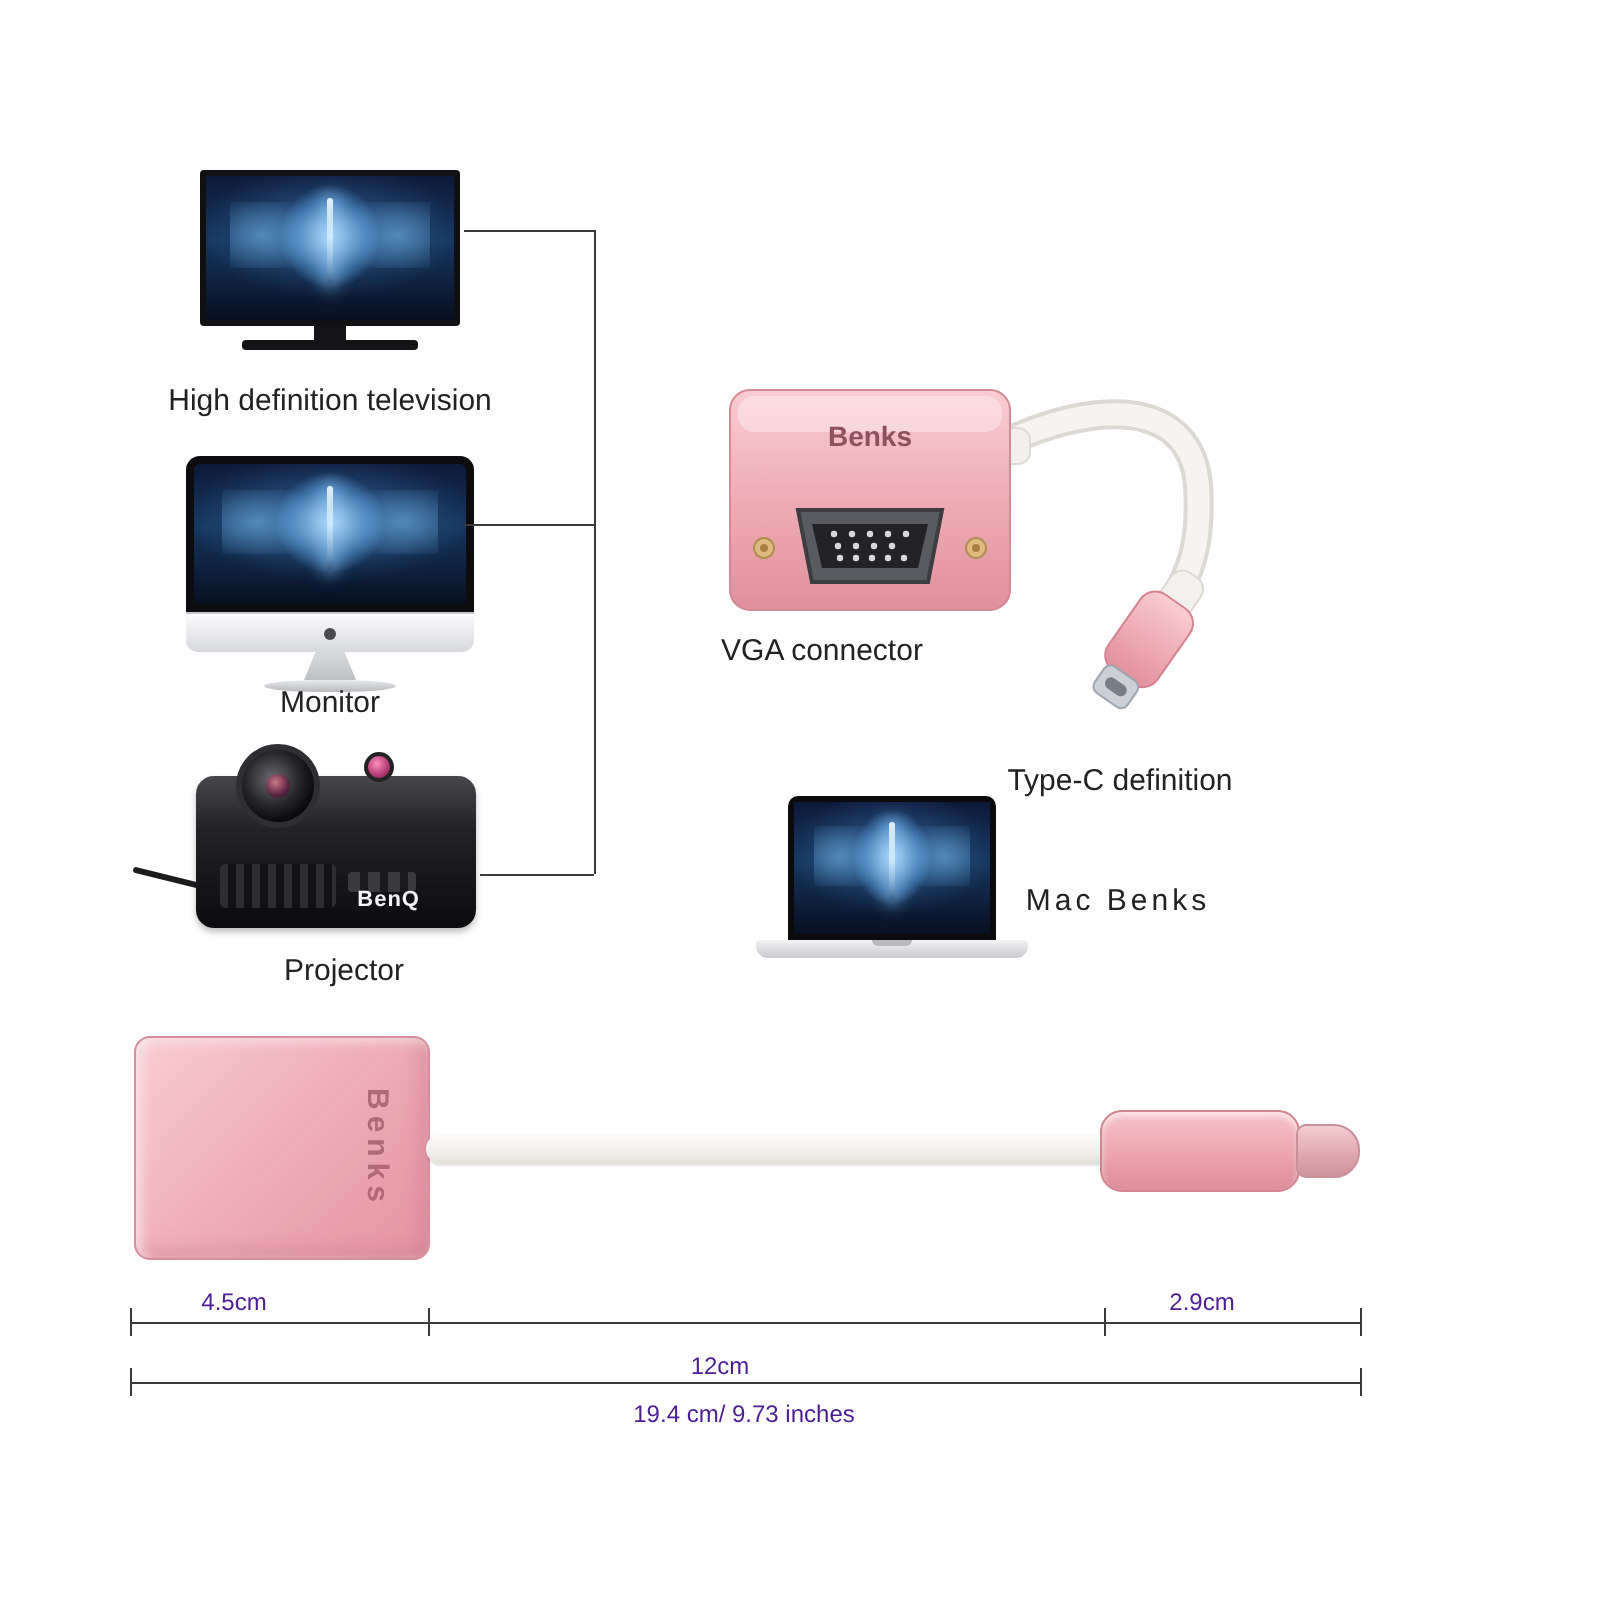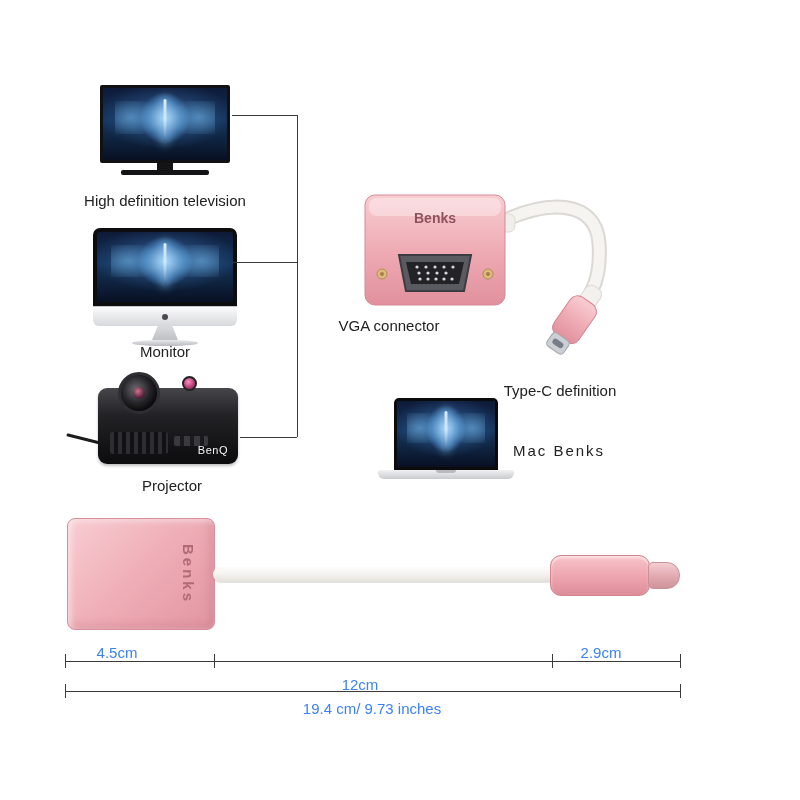--- a/index.html
+++ b/index.html
@@ -1,20 +1,20 @@
 <!DOCTYPE html>
 <html><head>
 <meta charset="utf-8">
 <style>
   *{box-sizing:border-box;margin:0;padding:0}
   html,body{background:#fff}
   .canvas{position:relative;width:736px;height:800px;background:#fff;font-family:"Liberation Sans",sans-serif;overflow:hidden}
   .abs{position:absolute}
   .label{position:absolute;transform:translateX(-50%);color:#222;font-size:15px;white-space:nowrap}
-  .dim-label{position:absolute;transform:translateX(-50%);color:#3b82f6;font-size:15px;white-space:nowrap}
+  .dim-label{position:absolute;transform:translateX(-50%);color:#4c1d95;font-size:12px;white-space:nowrap}
   .line{position:absolute;background:#3a3a3a}
   .tick{position:absolute;width:1px;background:#3a3a3a}
 
   
   .artwork{position:relative;width:100%;height:100%;overflow:hidden;
     background:
       radial-gradient(ellipse 26% 46% at 50% 42%,rgba(190,230,255,.95),rgba(90,160,220,.5) 55%,rgba(30,70,130,0) 78%),
       radial-gradient(ellipse 75% 65% at 50% 38%,rgba(70,130,200,.55),rgba(20,50,100,0) 72%),
       linear-gradient(180deg,#0d1a38 0%,#15355c 45%,#081022 100%)}
   .artwork::before{content:"";position:absolute;left:10%;top:18%;width:80%;height:46%;
@@ -41,21 +41,21 @@
   .imac-base{width:66px;height:6px;margin:0 auto;background:linear-gradient(180deg,#e8e9eb,#b9babe);border-radius:50%/60%}
 
   
   .projector{left:98px;top:372px;width:142px;height:100px}
   .proj-body{position:absolute;left:0;top:16px;width:140px;height:76px;background:linear-gradient(180deg,#47474b 0%,#232327 35%,#141416 75%,#0c0c0e 100%);border-radius:9px;box-shadow:0 2px 3px rgba(0,0,0,.25)}
   .proj-lens{position:absolute;left:20px;top:0;width:42px;height:42px;border-radius:50%;background:radial-gradient(circle at 42% 40%,#6a6a70,#26262a 45%,#0a0a0c 72%);border:3px solid #2e2e33}
   .proj-lens-glass{position:absolute;left:12px;top:12px;width:12px;height:12px;border-radius:50%;background:radial-gradient(circle at 40% 35%,#cc7788,#5a2440 60%,#2a0f20)}
   .proj-dial{position:absolute;left:84px;top:4px;width:15px;height:15px;border-radius:50%;background:radial-gradient(circle at 40% 35%,#ff8fc0,#b03a72 60%,#6d1f45);border:2px solid #222}
   .proj-grille{position:absolute;left:12px;top:44px;width:58px;height:22px;background:repeating-linear-gradient(90deg,#2e2e32 0 4px,#121214 4px 8px);border-radius:3px}
   .proj-ports{position:absolute;left:76px;top:48px;width:34px;height:10px;background:repeating-linear-gradient(90deg,#3a3a3e 0 6px,#1a1a1c 6px 10px);border-radius:2px}
-  .proj-logo{position:absolute;right:10px;bottom:8px;color:#f5f5f7;font-size:11px;font-weight:normal;letter-spacing:.5px}
+  .proj-logo{position:absolute;right:28px;bottom:8px;color:#f5f5f7;font-size:11px;font-weight:bold;letter-spacing:.5px}
   .proj-cable{position:absolute;left:-32px;top:66px;width:40px;height:3px;background:#1c1c1e;border-radius:2px;transform:rotate(14deg)}
 
   
   .macbook{left:378px;top:398px;width:136px;height:86px}
   .mb-screen{width:104px;height:72px;margin:0 auto;background:#0b0b0d;border-radius:5px 5px 0 0;padding:3px}
   .mb-deck{position:relative;width:136px;height:9px;background:linear-gradient(180deg,#f2f2f4,#c9cacd);border-radius:2px 2px 6px 6px}
   .mb-notch{position:absolute;left:50%;top:0;width:20px;height:3px;transform:translateX(-50%);background:#b9babd;border-radius:0 0 4px 4px}
 
   
   .sq{left:67px;top:518px;width:148px;height:112px;background:linear-gradient(135deg,#f8cdd2 0%,#f0b0b9 45%,#e295a1 100%);border-radius:8px;border:1px solid #d98f9b;box-shadow:inset 3px 2px 6px rgba(255,255,255,.55),inset -4px -4px 9px rgba(190,110,125,.35)}
@@ -149,21 +149,21 @@
             <circle cx="111" cy="88" r="1.6"></circle>
           <circle cx="85" cy="94" r="1.6"></circle>
             <circle cx="93" cy="94" r="1.6"></circle>
             <circle cx="101" cy="94" r="1.6"></circle>
             <circle cx="109" cy="94" r="1.6"></circle>
             <circle cx="117" cy="94" r="1.6"></circle>
         </g>
       </g>
     </g>
   </svg>
-  <div class="label" style="left:389px;top:317px">VGA connector</div>
+  <div class="label" style="left:411px;top:317px">VGA connector</div>
   <div class="label" style="left:560px;top:382px">Type-C definition</div>
 
   <div class="abs macbook">
     <div class="mb-screen">
         <div class="artwork"></div>
       </div>
     <div class="mb-deck">
         <div class="mb-notch"></div>
       </div>
   </div>

